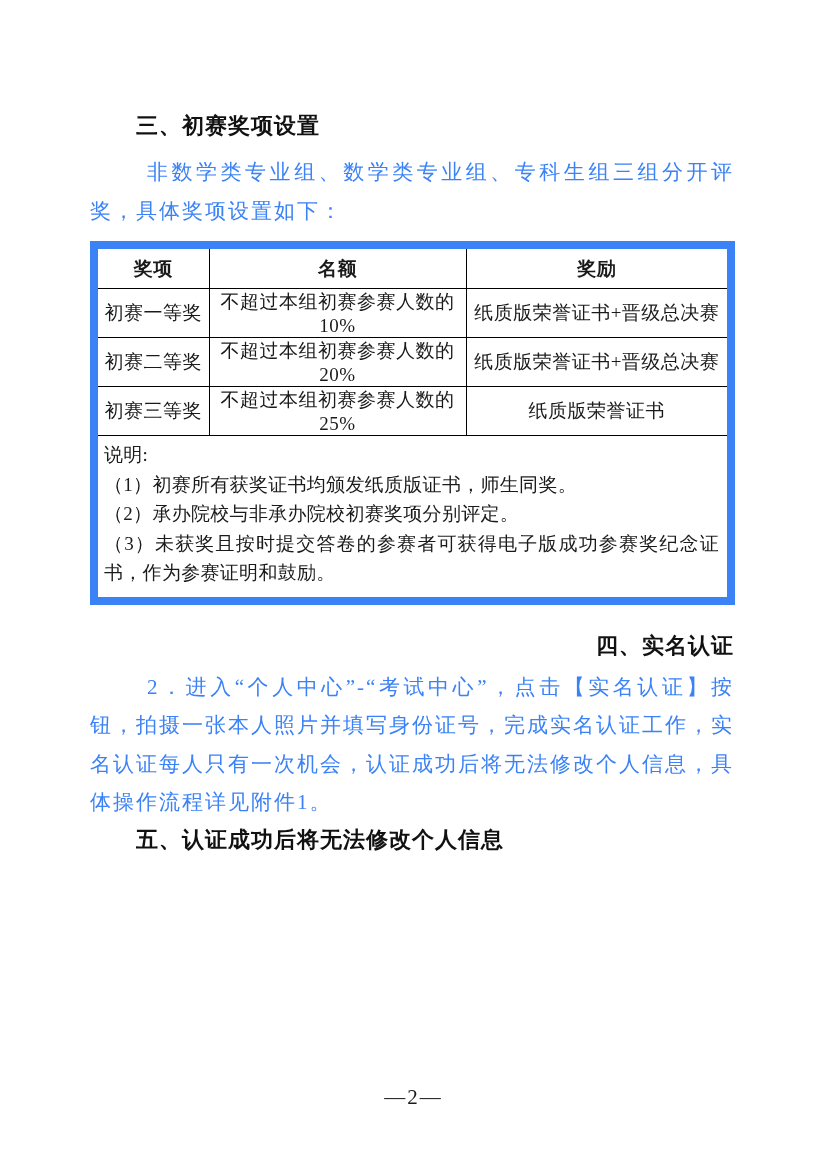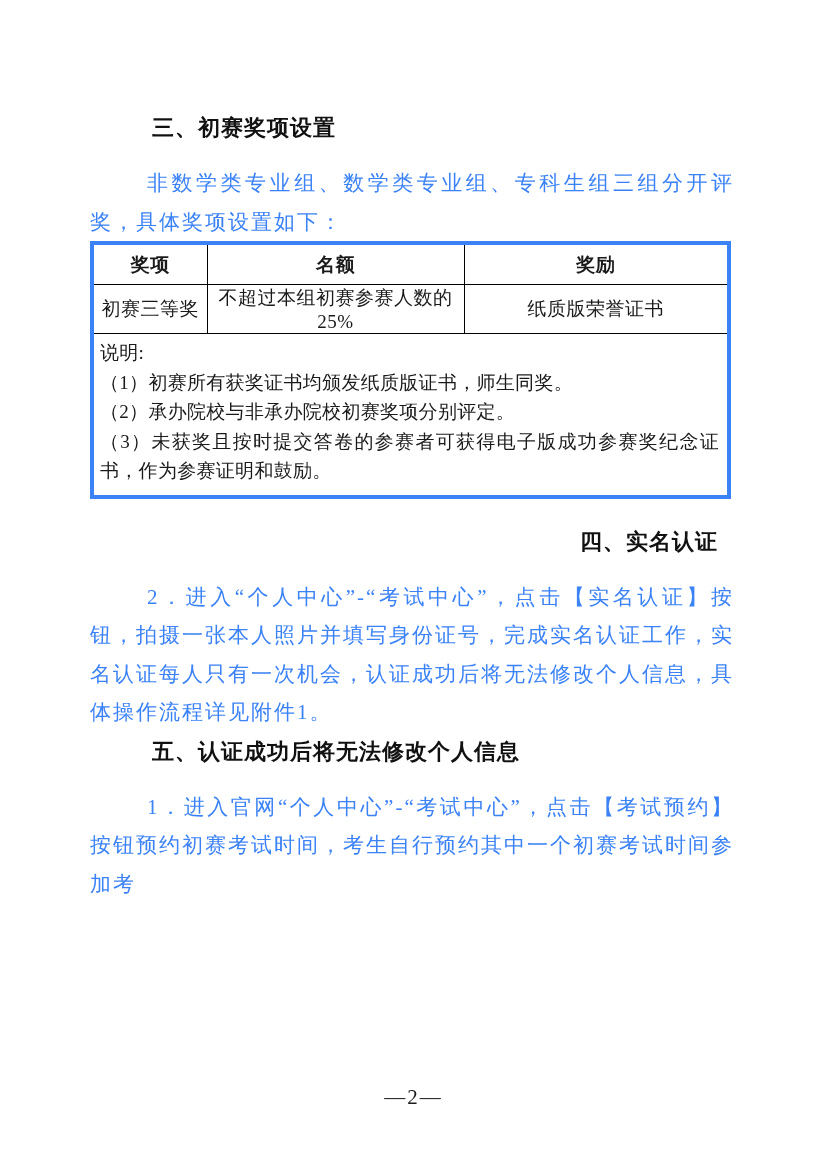--- a/index.html
+++ b/index.html
@@ -13,22 +13,22 @@
     font-family: "Liberation Serif", "DejaVu Serif", serif;
     overflow: hidden;
   }
   .content {
     position: absolute;
     left: 90px;
     top: 0;
     width: 644px;
   }
   .hd {
-    margin: 16px;
-    font-family: Liberation Serif, serif;
+    margin: 0;
+    font-family: Liberation Mono, monospace;
     font-weight: bold;
     font-size: 22px;
     line-height: 40px;
     text-indent: 46px;
     letter-spacing: 1px;
     color: #111;
   }
   #s3h { margin-top: 108px; }
   #s4h { margin-top: 23px; text-align: right; }
   #s5h { margin-top: 0; }
@@ -37,23 +37,24 @@
     font-size: 21px;
     line-height: 38.5px;
     text-indent: 57px;
     text-align: justify;
     text-justify: inter-character;
     letter-spacing: 2px;
     color: #3b82f6;
   }
   .intro { margin-top: 5px; }
   table.awards {
+    margin-top: 11px;
     width: 637px;
     border-collapse: collapse;
-    border: 4px solid #3b82f6;
+    border: 8px solid #3b82f6;
     table-layout: fixed;
   }
   .awards th, .awards td {
     border: 1px solid #000;
     font-size: 19px;
     text-align: center;
     padding: 0;
     letter-spacing: 0.5px;
     color: #1a1a1a;
   }
@@ -96,37 +97,46 @@
       </colgroup>
       <thead>
         <tr>
           <th>奖项</th>
           <th>名额</th>
           <th>奖励</th>
         </tr>
       </thead>
       <tbody>
         <tr>
+          <td class="cell">初赛一等奖</td>
+          <td class="cell">不超过本组初赛参赛人数的10%</td>
+          <td class="cell">纸质版荣誉证书+晋级总决赛</td>
+        </tr>
+        <tr>
+          <td class="cell">初赛二等奖</td>
+          <td class="cell">不超过本组初赛参赛人数的20%</td>
+          <td class="cell">纸质版荣誉证书+晋级总决赛</td>
+        </tr>
+        <tr>
           <td class="cell">初赛三等奖</td>
           <td class="cell">不超过本组初赛参赛人数的25%</td>
           <td class="cell">纸质版荣誉证书</td>
         </tr>
         <tr>
           <td class="notes" colspan="3">
             <div>说明:</div>
             <div>（1）初赛所有获奖证书均颁发纸质版证书，师生同奖。</div>
             <div>（2）承办院校与非承办院校初赛奖项分别评定。</div>
             <div>（3）未获奖且按时提交答卷的参赛者可获得电子版成功参赛奖纪念证书，作为参赛证明和鼓励。</div>
           </td>
         </tr>
       </tbody>
     </table>
 
     <h2 class="hd" id="s4h">四、实名认证</h2>
     <p class="body">2．进入“个人中心”-“考试中心”，点击【实名认证】按钮，拍摄一张本人照片并填写身份证号，完成实名认证工作，实名认证每人只有一次机会，认证成功后将无法修改个人信息，具体操作流程详见附件1。</p>
 
     <h2 class="hd" id="s5h">五、认证成功后将无法修改个人信息</h2>
-    <p class="body">1．进入官网“个人中心”-“考试中心”，点击【考试预约】按钮预约初赛考试时间，考生自行预约其中一个初赛考试时间参加考</p>
 
   </div>
 
   <div class="footer">—2—</div>
 </div>
 
 </body></html>

